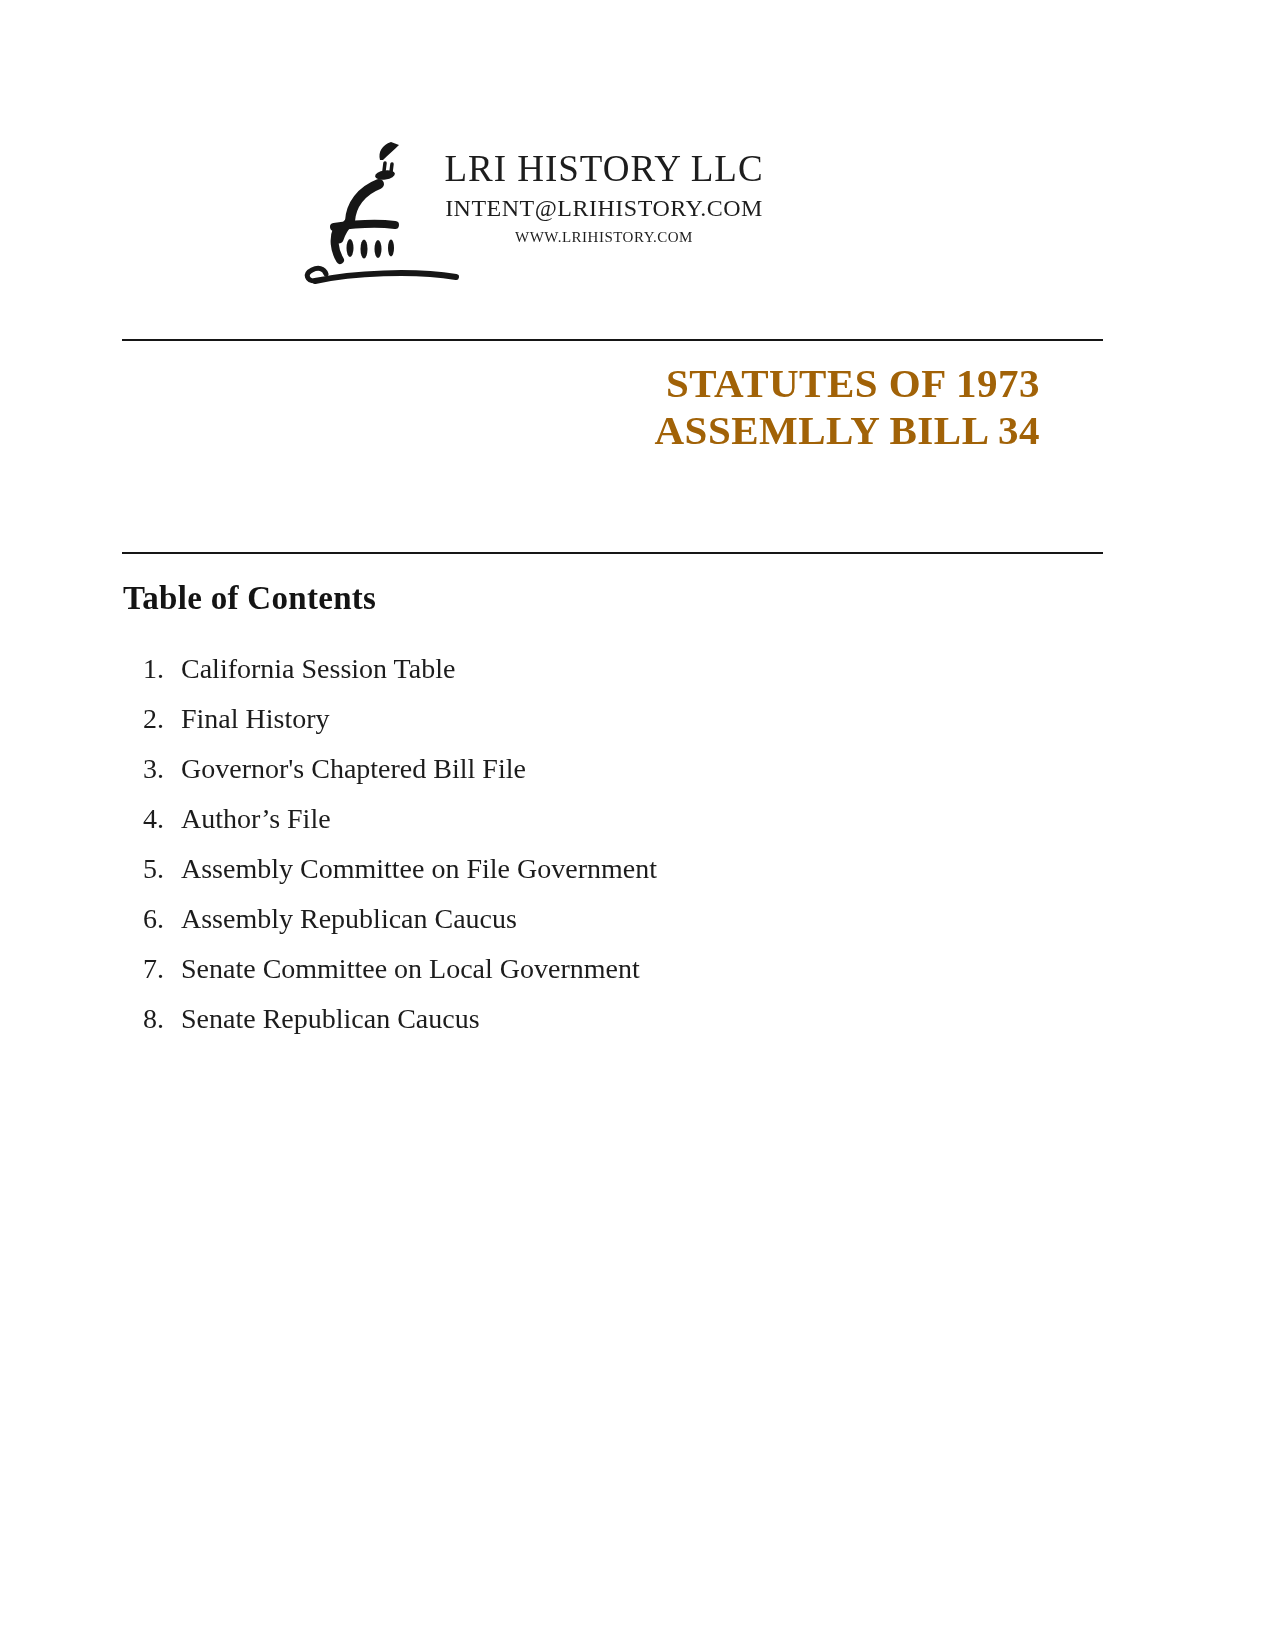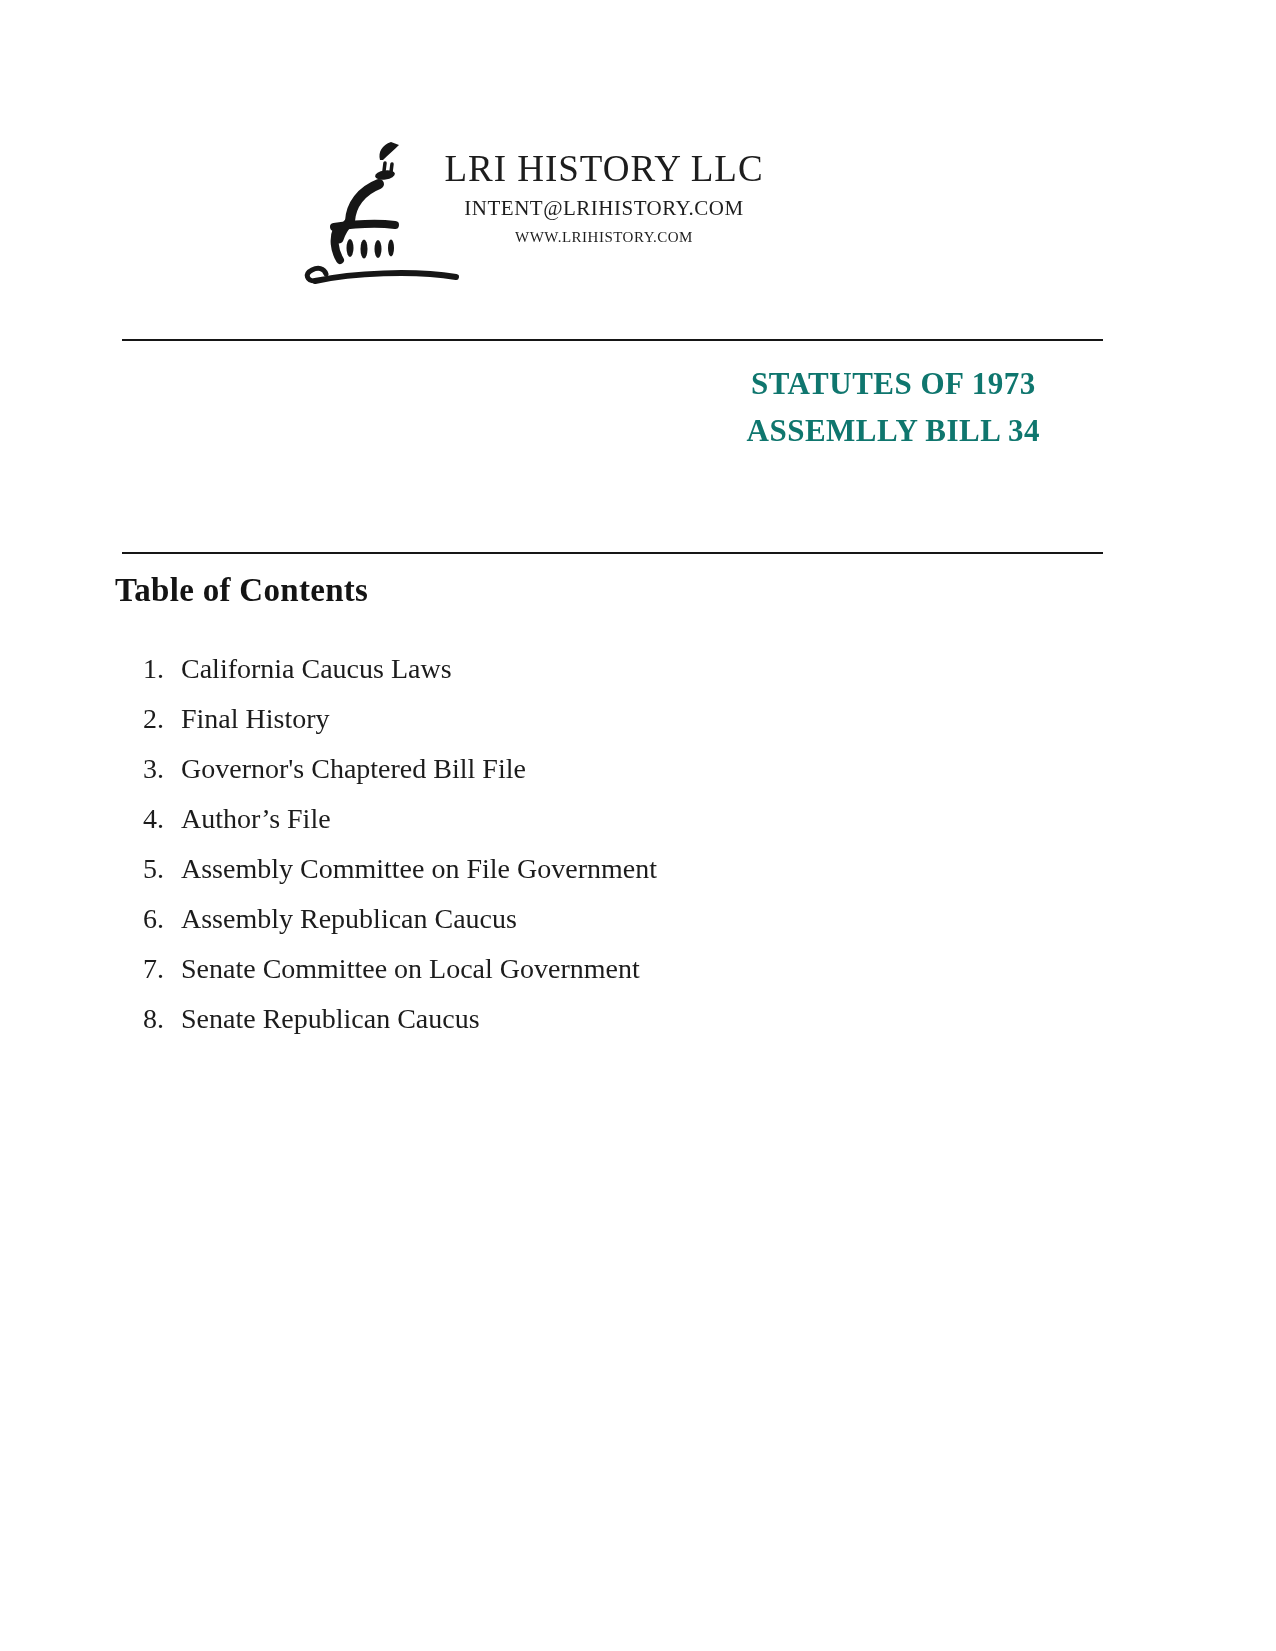--- a/index.html
+++ b/index.html
@@ -13,44 +13,44 @@
     overflow: hidden;
   }
 
   
   .logo-svg { position: absolute; left: 293px; top: 127px; }
   .letterhead-text {
     position: absolute; left: 398px; top: 147px; width: 412px;
     text-align: center; color: #1d1d1d;
   }
   .company-name { font-size: 37px; line-height: 44px; letter-spacing: 1px; }
-  .contact-email { font-size: 21px; line-height: 29px; letter-spacing: 0.5px; margin-top: 3px; }
+  .contact-email { font-size: 24px; line-height: 29px; letter-spacing: 0.5px; margin-top: 3px; }
   .contact-web   { font-size: 15px; line-height: 29px; letter-spacing: 0.5px; }
   .contact-phone { font-size: 18px; line-height: 28px; }
 
   
   .rule {
     position: absolute; left: 122px; width: 981px; height: 0;
     border-top: 2px solid #161616;
   }
   .rule-top { top: 339px; }
   .rule-bottom { top: 552px; }
 
   
   .bill-ref {
     position: absolute; top: 360px; right: 236px;
-    text-align: center; font-weight: 700;
-    font-size: 31px; line-height: 47px;
-    color: #0f766e; letter-spacing: 0.5px;
+    text-align: right; font-weight: 700;
+    font-size: 41px; line-height: 47px;
+    color: #a16207; letter-spacing: 0.5px;
   }
   .bill-ref div { white-space: pre-wrap; }
 
   
   .toc-heading {
-    position: absolute; left: 115px; top: 572px; margin: 0;
+    position: absolute; left: 115px; top: 572px; margin: 8px;
     font-size: 33px; font-weight: 700; color: #141414;
     letter-spacing: 0.3px;
   }
   .toc-list {
     position: absolute; left: 143px; top: 652px;
     margin: 0; padding: 0; list-style: none;
     font-size: 28px; color: #1c1c1c;
   }
   .toc-item { display: flex; align-items: baseline; line-height: 33px; margin-bottom: 17px; }
   .toc-num { width: 38px; flex: none; }
@@ -104,21 +104,21 @@
     <div>ASSEMLLY BILL 34</div>
   </div>
 
   <div class="rule rule-bottom"></div>
 
   <h1 class="toc-heading">Table of Contents</h1>
 
   <ol class="toc-list">
     <li class="toc-item">
       <span class="toc-num">1.</span>
-      <span class="toc-label">California Caucus Laws</span>
+      <span class="toc-label">California Session Table</span>
     </li>
     <li class="toc-item">
       <span class="toc-num">2.</span>
       <span class="toc-label">Final History</span>
     </li>
     <li class="toc-item">
       <span class="toc-num">3.</span>
       <span class="toc-label">Governor's Chaptered Bill File</span>
     </li>
     <li class="toc-item">

